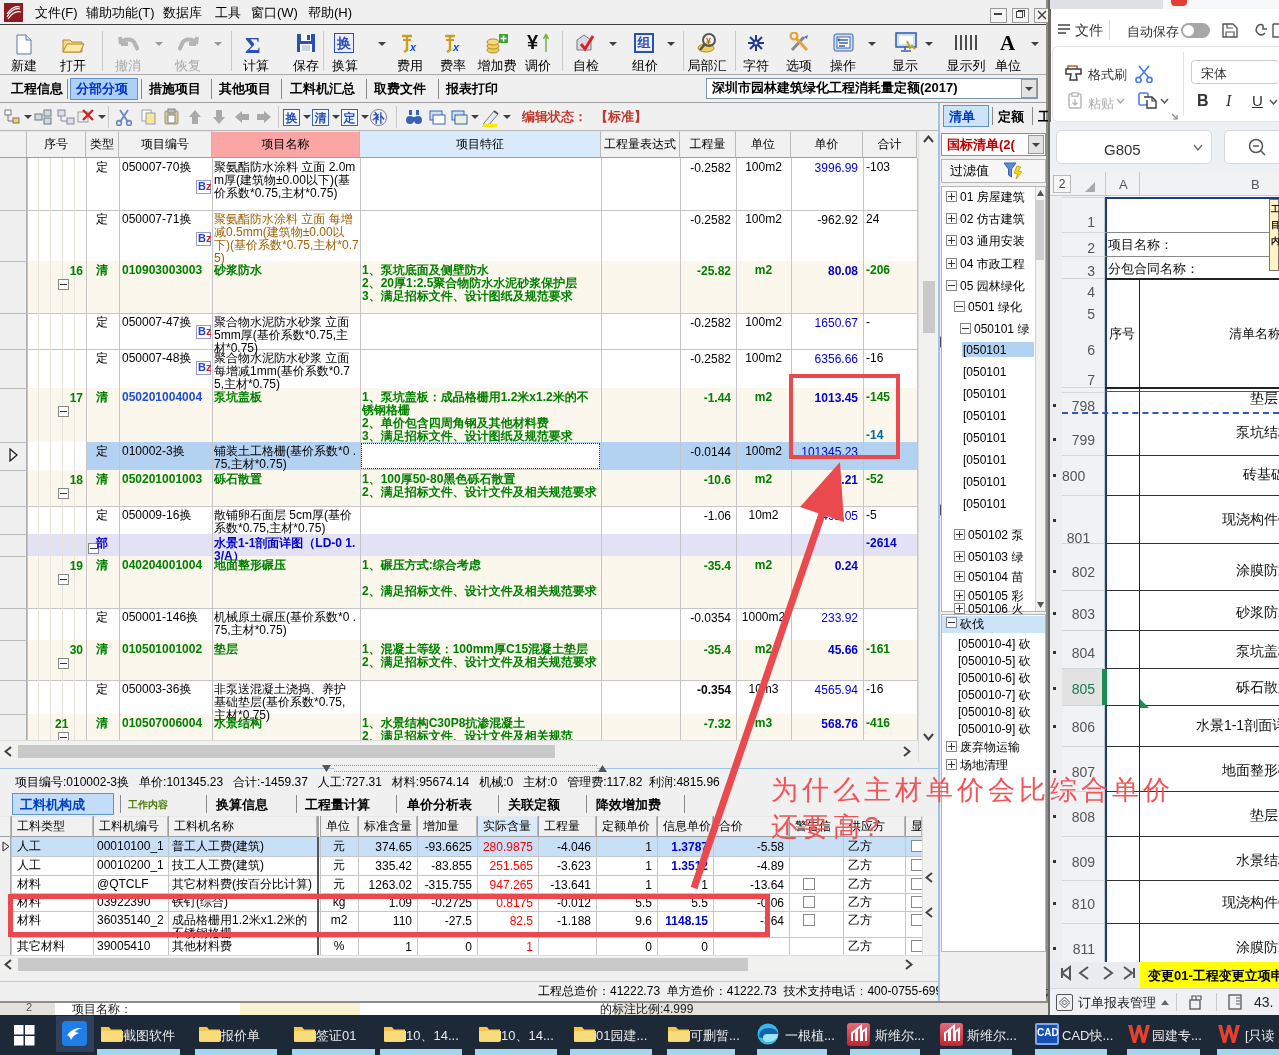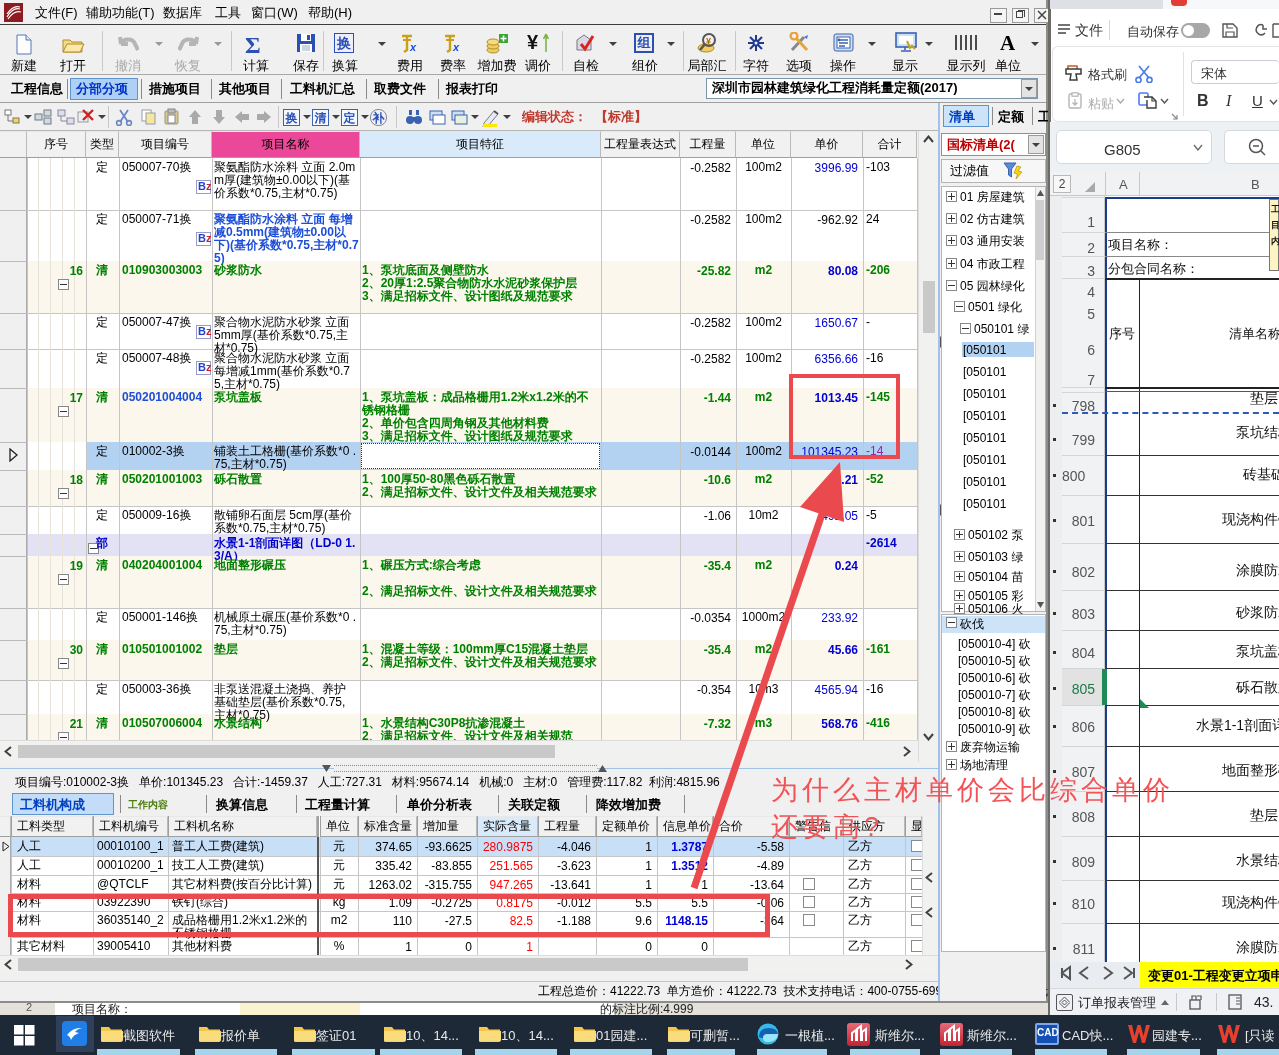--- a/index.html
+++ b/index.html
@@ -263,21 +263,21 @@
     <rect x="2" y="17" width="14" height="3" fill="#ffe800"></rect>
   </svg>
 <div class="darr" style="left:503px;top:115px"></div>
 <div class="ab t13" style="left:522px;top:110px;color:#c03a2e;font-weight:bold">编辑状态：</div>
 <div class="ab t13" style="left:595px;top:110px;color:#c03a2e;font-weight:bold">【标准】</div>
 <div class="ab" style="left:0;top:131px;width:917px;height:626px;background:#fff"></div>
 <div class="hdrcell" style="left:0px;top:131px;width:27px;height:27px;background:#f1f1f1"></div>
 <div class="hdrcell" style="left:27px;top:131px;width:59px;height:27px;background:#f1f1f1">序号</div>
 <div class="hdrcell" style="left:86px;top:131px;width:33px;height:27px;background:#f1f1f1">类型</div>
 <div class="hdrcell" style="left:119px;top:131px;width:93px;height:27px;background:#f1f1f1">项目编号</div>
-<div class="hdrcell" style="left:212px;top:131px;width:148px;height:27px;background:#ec4899">项目名称</div>
+<div class="hdrcell" style="left:212px;top:131px;width:148px;height:27px;background:#fca5a5">项目名称</div>
 <div class="hdrcell" style="left:360px;top:131px;width:241px;height:27px;background:#d9eafa">项目特征</div>
 <div class="hdrcell" style="left:601px;top:131px;width:79px;height:27px;background:#f1f1f1">工程量表达式</div>
 <div class="hdrcell" style="left:680px;top:131px;width:56px;height:27px;background:#f1f1f1">工程量</div>
 <div class="hdrcell" style="left:736px;top:131px;width:55px;height:27px;background:#f1f1f1">单位</div>
 <div class="hdrcell" style="left:791px;top:131px;width:72px;height:27px;background:#f1f1f1">单价</div>
 <div class="hdrcell" style="left:863px;top:131px;width:54px;height:27px;background:#f1f1f1">合计</div>
 <div class="hln" style="left:0;top:210px;width:917px"></div>
 <div class="hln" style="left:0;top:261px;width:917px"></div>
 <div class="ab" style="left:27px;top:261px;width:890px;height:52px;background:#fbf7ec"></div>
 <div class="hln" style="left:0;top:313px;width:917px"></div>
@@ -343,21 +343,21 @@
 <div class="ab" style="left:60px;top:411px;width:7px;height:1px;background:#333"></div>
 <div class="ab grn" style="left:55px;top:473px;width:28px;font-size:12px;text-align:right">18</div>
 <div class="ab" style="left:58px;top:488px;width:11px;height:11px;background:#fff;border:1px solid #888"></div>
 <div class="ab" style="left:60px;top:493px;width:7px;height:1px;background:#333"></div>
 <div class="ab grn" style="left:55px;top:559px;width:28px;font-size:12px;text-align:right">19</div>
 <div class="ab" style="left:58px;top:574px;width:11px;height:11px;background:#fff;border:1px solid #888"></div>
 <div class="ab" style="left:60px;top:579px;width:7px;height:1px;background:#333"></div>
 <div class="ab grn" style="left:55px;top:643px;width:28px;font-size:12px;text-align:right">30</div>
 <div class="ab" style="left:58px;top:658px;width:11px;height:11px;background:#fff;border:1px solid #888"></div>
 <div class="ab" style="left:60px;top:663px;width:7px;height:1px;background:#333"></div>
-<div class="ab grn" style="left:55px;top:717px;width:28px;font-size:12px;text-align:right">21</div>
+<div class="ab grn" style="left:55px;top:717px;width:28px;font-size:12px;">21</div>
 <div class="ab" style="left:58px;top:732px;width:11px;height:11px;background:#fff;border:1px solid #888"></div>
 <div class="ab" style="left:60px;top:737px;width:7px;height:1px;background:#333"></div>
 <div class="ab" style="left:88px;top:543px;width:11px;height:11px;background:#fff;border:1px solid #888"></div>
 <div class="ab" style="left:90px;top:548px;width:7px;height:1px;background:#333"></div>
 <div class="ab t12" style="left:96px;top:161px;color:#000;font-weight:normal">定</div>
 <div class="ab t12" style="left:96px;top:213px;color:#000;font-weight:normal">定</div>
 <div class="ab t12" style="left:96px;top:264px;color:#008000;font-weight:bold">清</div>
 <div class="ab t12" style="left:96px;top:316px;color:#000;font-weight:normal">定</div>
 <div class="ab t12" style="left:96px;top:352px;color:#000;font-weight:normal">定</div>
 <div class="ab t12" style="left:96px;top:391px;color:#008000;font-weight:bold">清</div>
@@ -387,21 +387,21 @@
 <div class="ab t12" style="left:122px;top:717px;color:#008000;font-weight:bold">010507006004</div>
 <div class="ab" style="left:196px;top:180px;width:15px;height:14px;background:#fff;border:1px solid #99c"></div>
 <div class="ab" style="left:198px;top:180px;font-size:11px;font-weight:bold;color:#2244cc;line-height:13px">B<span style="color:#c22">z</span></div>
 <div class="ab" style="left:196px;top:232px;width:15px;height:14px;background:#fff;border:1px solid #99c"></div>
 <div class="ab" style="left:198px;top:232px;font-size:11px;font-weight:bold;color:#2244cc;line-height:13px">B<span style="color:#c22">z</span></div>
 <div class="ab" style="left:196px;top:325px;width:15px;height:14px;background:#fff;border:1px solid #99c"></div>
 <div class="ab" style="left:198px;top:325px;font-size:11px;font-weight:bold;color:#2244cc;line-height:13px">B<span style="color:#c22">z</span></div>
 <div class="ab" style="left:196px;top:361px;width:15px;height:14px;background:#fff;border:1px solid #99c"></div>
 <div class="ab" style="left:198px;top:361px;font-size:11px;font-weight:bold;color:#2244cc;line-height:13px">B<span style="color:#c22">z</span></div>
 <div class="ab" style="left:214px;top:161px;width:145px;font-size:12px;line-height:13px;color:#000;font-weight:normal;overflow:hidden;max-height:52px;word-break:break-all">聚氨酯防水涂料 立面 2.0mm厚(建筑物±0.00以下)(基价系数*0.75,主材*0.75)</div>
-<div class="ab" style="left:214px;top:213px;width:145px;font-size:12px;line-height:13px;color:#1d4ed8;font-weight:bold;overflow:hidden;max-height:52px;word-break:break-all">聚氨酯防水涂料 立面 每增减0.5mm(建筑物±0.00以下)(基价系数*0.75,主材*0.75)</div>
+<div class="ab" style="left:214px;top:213px;width:145px;font-size:12px;line-height:13px;color:#a16207;font-weight:normal;overflow:hidden;max-height:52px;word-break:break-all">聚氨酯防水涂料 立面 每增减0.5mm(建筑物±0.00以下)(基价系数*0.75,主材*0.75)</div>
 <div class="ab" style="left:214px;top:264px;width:145px;font-size:12px;line-height:13px;color:#008000;font-weight:bold;overflow:hidden;max-height:13px;word-break:break-all">砂浆防水</div>
 <div class="ab" style="left:214px;top:316px;width:145px;font-size:12px;line-height:13px;color:#000;font-weight:normal;overflow:hidden;max-height:52px;word-break:break-all">聚合物水泥防水砂浆 立面 5mm厚(基价系数*0.75,主材*0.75)</div>
 <div class="ab" style="left:214px;top:352px;width:145px;font-size:12px;line-height:13px;color:#000;font-weight:normal;overflow:hidden;max-height:52px;word-break:break-all">聚合物水泥防水砂浆 立面 每增减1mm(基价系数*0.7 5,主材*0.75)</div>
 <div class="ab" style="left:214px;top:391px;width:145px;font-size:12px;line-height:13px;color:#008000;font-weight:bold;overflow:hidden;max-height:13px;word-break:break-all">泵坑盖板</div>
 <div class="ab" style="left:214px;top:445px;width:145px;font-size:12px;line-height:13px;color:#000;font-weight:normal;overflow:hidden;max-height:39px;word-break:break-all">铺装土工格栅(基价系数*0 .75,主材*0.75)</div>
 <div class="ab" style="left:214px;top:473px;width:145px;font-size:12px;line-height:13px;color:#008000;font-weight:bold;overflow:hidden;max-height:13px;word-break:break-all">砾石散置</div>
 <div class="ab" style="left:214px;top:509px;width:145px;font-size:12px;line-height:13px;color:#000;font-weight:normal;overflow:hidden;max-height:39px;word-break:break-all">散铺卵石面层 5cm厚(基价系数*0.75,主材*0.75)</div>
 <div class="ab" style="left:214px;top:537px;width:145px;font-size:12px;line-height:13px;color:#0000cc;font-weight:bold;overflow:hidden;max-height:26px;word-break:break-all">水景1-1剖面详图（LD-0 1.3/A）</div>
 <div class="ab" style="left:214px;top:559px;width:145px;font-size:12px;line-height:13px;color:#008000;font-weight:bold;overflow:hidden;max-height:13px;word-break:break-all">地面整形碾压</div>
 <div class="ab" style="left:214px;top:611px;width:145px;font-size:12px;line-height:13px;color:#000;font-weight:normal;overflow:hidden;max-height:39px;word-break:break-all">机械原土碾压(基价系数*0 .75,主材*0.75)</div>
@@ -444,21 +444,21 @@
 <div class="ab t12" style="left:736px;top:352px;width:55px;text-align:center;color:#000;font-weight:normal">100m2</div>
 <div class="num" style="left:793px;top:352px;width:65px;color:#0000d4">6356.66</div>
 <div class="ab t12" style="left:866px;top:352px;width:51px;overflow:hidden;color:#000;font-weight:normal">-16</div>
 <div class="num" style="left:682px;top:391px;width:49px;color:#008000;font-weight:bold">-1.44</div>
 <div class="ab t12" style="left:736px;top:391px;width:55px;text-align:center;color:#008000;font-weight:bold">m2</div>
 <div class="num" style="left:793px;top:391px;width:65px;color:#0000d4;font-weight:bold">1013.45</div>
 <div class="ab t12" style="left:866px;top:391px;width:51px;overflow:hidden;color:#008000;font-weight:bold">-145</div>
 <div class="num" style="left:682px;top:445px;width:49px;color:#000;font-weight:normal">-0.0144</div>
 <div class="ab t12" style="left:736px;top:445px;width:55px;text-align:center;color:#000;font-weight:normal">100m2</div>
 <div class="num" style="left:793px;top:445px;width:65px;color:#0000d4">101345.23</div>
-<div class="ab t12" style="left:866px;top:445px;width:51px;overflow:hidden;color:#a21caf;font-weight:normal">-14</div>
+<div class="ab t12" style="left:866px;top:429px;width:51px;overflow:hidden;color:#0369a1;font-weight:bold">-14</div>
 <div class="num" style="left:682px;top:473px;width:49px;color:#008000;font-weight:bold">-10.6</div>
 <div class="ab t12" style="left:736px;top:473px;width:55px;text-align:center;color:#008000;font-weight:bold">m2</div>
 <div class="num" style="left:793px;top:473px;width:65px;color:#0000d4;font-weight:bold">40.21</div>
 <div class="ab t12" style="left:866px;top:473px;width:51px;overflow:hidden;color:#008000;font-weight:bold">-52</div>
 <div class="num" style="left:682px;top:509px;width:49px;color:#000;font-weight:normal">-1.06</div>
 <div class="ab t12" style="left:736px;top:509px;width:55px;text-align:center;color:#000;font-weight:normal">10m2</div>
 <div class="num" style="left:793px;top:509px;width:65px;color:#0000d4">492.05</div>
 <div class="ab t12" style="left:866px;top:509px;width:51px;overflow:hidden;color:#000;font-weight:normal">-5</div>
 <div class="num" style="left:682px;top:537px;width:49px;color:#008000;font-weight:bold"></div>
 <div class="ab t12" style="left:736px;top:537px;width:55px;text-align:center;color:#008000;font-weight:bold"></div>
@@ -469,21 +469,21 @@
 <div class="num" style="left:793px;top:559px;width:65px;color:#0000d4;font-weight:bold">0.24</div>
 <div class="ab t12" style="left:866px;top:559px;width:51px;overflow:hidden;color:#008000;font-weight:bold"></div>
 <div class="num" style="left:682px;top:611px;width:49px;color:#000;font-weight:normal">-0.0354</div>
 <div class="ab t12" style="left:736px;top:611px;width:55px;text-align:center;color:#000;font-weight:normal">1000m2</div>
 <div class="num" style="left:793px;top:611px;width:65px;color:#0000d4">233.92</div>
 <div class="ab t12" style="left:866px;top:611px;width:51px;overflow:hidden;color:#000;font-weight:normal"></div>
 <div class="num" style="left:682px;top:643px;width:49px;color:#008000;font-weight:bold">-35.4</div>
 <div class="ab t12" style="left:736px;top:643px;width:55px;text-align:center;color:#008000;font-weight:bold">m2</div>
 <div class="num" style="left:793px;top:643px;width:65px;color:#0000d4;font-weight:bold">45.66</div>
 <div class="ab t12" style="left:866px;top:643px;width:51px;overflow:hidden;color:#008000;font-weight:bold">-161</div>
-<div class="num" style="left:682px;top:683px;width:49px;color:#000;font-weight:normal">-0.354</div>
+<div class="num" style="left:682px;top:683px;width:49px;color:#000;font-weight:bold">-0.354</div>
 <div class="ab t12" style="left:736px;top:683px;width:55px;text-align:center;color:#000;font-weight:normal">10m3</div>
 <div class="num" style="left:793px;top:683px;width:65px;color:#0000d4">4565.94</div>
 <div class="ab t12" style="left:866px;top:683px;width:51px;overflow:hidden;color:#000;font-weight:normal">-16</div>
 <div class="num" style="left:682px;top:717px;width:49px;color:#008000;font-weight:bold">-7.32</div>
 <div class="ab t12" style="left:736px;top:717px;width:55px;text-align:center;color:#008000;font-weight:bold">m3</div>
 <div class="num" style="left:793px;top:717px;width:65px;color:#0000d4;font-weight:bold">568.76</div>
 <div class="ab t12" style="left:866px;top:717px;width:51px;overflow:hidden;color:#008000;font-weight:bold">-416</div>
 <div class="ab" style="left:918px;top:131px;width:20px;height:631px;background:#f1f1ef;border-left:1px solid #dcdcdc"></div>
 <svg class="ab" style="left:923px;top:135px" width="11" height="8">
     <path d="M1 7 L5.5 1.5 L10 7" fill="none" stroke="#404040" stroke-width="2"></path>
@@ -893,21 +893,21 @@
 <div class="ab" style="left:1062px;top:214px;width:33px;text-align:right;font-size:14px;color:#555">1</div>
 <div class="ab" style="left:1062px;top:240px;width:33px;text-align:right;font-size:14px;color:#555">2</div>
 <div class="ab" style="left:1062px;top:263px;width:33px;text-align:right;font-size:14px;color:#555">3</div>
 <div class="ab" style="left:1062px;top:284px;width:33px;text-align:right;font-size:14px;color:#555">4</div>
 <div class="ab" style="left:1062px;top:306px;width:33px;text-align:right;font-size:14px;color:#555">5</div>
 <div class="ab" style="left:1062px;top:342px;width:33px;text-align:right;font-size:14px;color:#555">6</div>
 <div class="ab" style="left:1062px;top:372px;width:33px;text-align:right;font-size:14px;color:#555">7</div>
 <div class="ab" style="left:1062px;top:398px;width:33px;text-align:right;font-size:14px;color:#555">798</div>
 <div class="ab" style="left:1062px;top:432px;width:33px;text-align:right;font-size:14px;color:#555">799</div>
 <div class="ab" style="left:1062px;top:468px;width:33px;text-align:left;font-size:14px;color:#555">800</div>
-<div class="ab" style="left:1062px;top:513px;width:33px;text-align:right;font-size:14px;color:#555">801</div>
+<div class="ab" style="left:1062px;top:530px;width:33px;text-align:center;font-size:14px;color:#555">801</div>
 <div class="ab" style="left:1062px;top:564px;width:33px;text-align:right;font-size:14px;color:#555">802</div>
 <div class="ab" style="left:1062px;top:606px;width:33px;text-align:right;font-size:14px;color:#555">803</div>
 <div class="ab" style="left:1062px;top:645px;width:33px;text-align:right;font-size:14px;color:#555">804</div>
 <div class="ab" style="left:1062px;top:681px;width:33px;text-align:right;font-size:14px;color:#1e7145">805</div>
 <div class="ab" style="left:1062px;top:719px;width:33px;text-align:right;font-size:14px;color:#555">806</div>
 <div class="ab" style="left:1062px;top:764px;width:33px;text-align:right;font-size:14px;color:#555">807</div>
 <div class="ab" style="left:1062px;top:809px;width:33px;text-align:right;font-size:14px;color:#555">808</div>
 <div class="ab" style="left:1062px;top:854px;width:33px;text-align:right;font-size:14px;color:#555">809</div>
 <div class="ab" style="left:1062px;top:896px;width:33px;text-align:right;font-size:14px;color:#555">810</div>
 <div class="ab" style="left:1062px;top:941px;width:33px;text-align:right;font-size:14px;color:#555">811</div>

